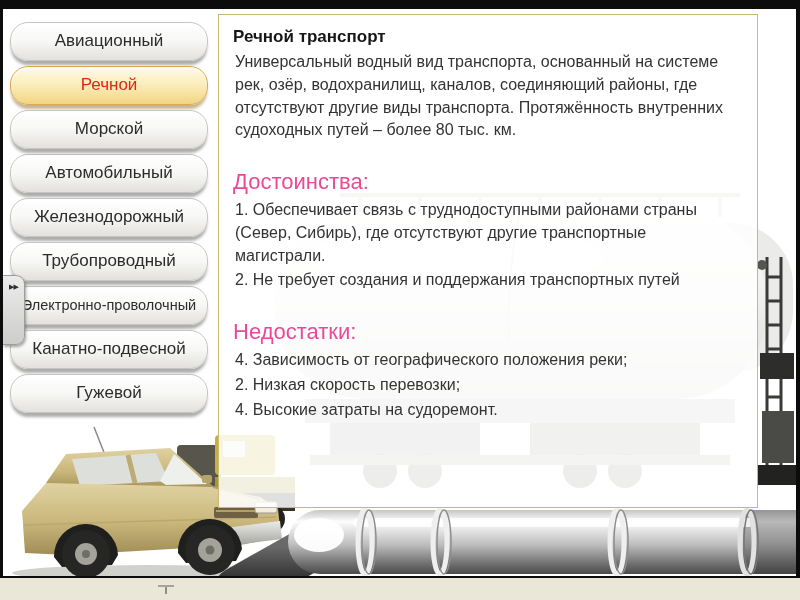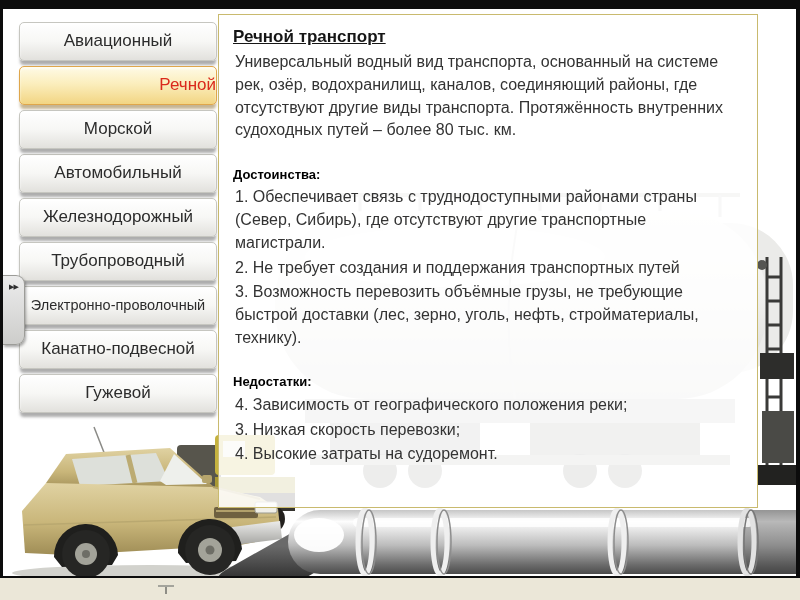--- a/index.html
+++ b/index.html
@@ -22,34 +22,33 @@
   .strip-mark{
     position:absolute;left:158px;top:7px;width:16px;height:8px;
     border-top:2px solid #a4a49c;
   }
   .strip-mark:after{
     content:"";position:absolute;left:7px;top:0;width:2px;height:7px;background:#8e8e86;
   }
 
   
   .btn{
-    position:absolute;left:16px;width:196px;height:37px;z-index:6;
-    border-radius:5px;border:1px solid #c6c6c0;
+    position:absolute;left:7px;width:196px;height:37px;z-index:6;
+    border-radius:18px;border:1px solid #c6c6c0;
     background:linear-gradient(#ffffff 0%,#f7f7f5 50%,#e2e1dd 100%);
     box-shadow:0 5px 3px -1px rgba(105,105,105,.55), inset 0 2px 2px #ffffff;
     color:#2c2c2c;font-size:17px;text-align:center;line-height:36px;
     cursor:pointer;white-space:nowrap;
   }
   .btn.small{font-size:14.5px;}
   .btn.selected{
     background:linear-gradient(#fefae6 0%,#fbeec0 45%,#f3d variat 100%);
     background:linear-gradient(#fefae6 0%,#fbeebd 45%,#f2d583 100%);
     border:1px solid #dfa64b;color:#da291c;
     box-shadow:0 5px 3px -1px rgba(150,120,60,.55), inset 0 2px 2px #fffdf0;
-    text-align:right;
   }
 
   
   .expander{
     position:absolute;left:0;top:266px;width:21px;height:68px;z-index:7;
     background:linear-gradient(#ececec,#cdcdcb);
     border:1px solid #9c9c98;border-left:none;border-radius:0 9px 9px 0;
     box-shadow:1px 2px 3px rgba(0,0,0,.35);cursor:pointer;
   }
   .expander .arrows{
@@ -63,22 +62,22 @@
   }
 
   
   .panel{
     position:absolute;left:215px;top:5px;width:540px;height:494px;z-index:5;
     box-sizing:border-box;padding:10px 14px;
     background:rgba(255,255,255,.85);
     border:1px solid #c9ba6e;
     color:#333333;font-size:16px;line-height:1.42;
   }
-  .panel .title{font-weight:bold;color:#161616;font-size:17px;margin:0 0 1px 0;text-decoration:underline;}
-  .panel .heading{font-weight:bold;color:#000000;font-size:13px;margin:24px 0 1px 0;}
+  .panel .title{font-weight:bold;color:#161616;font-size:17px;margin:0 0 1px 0;}
+  .panel .heading{font-weight:normal;color:#ec4899;font-size:22px;margin:24px 0 1px 0;}
   .panel p{margin:2px;}
 
   
   .art{position:absolute;pointer-events:none;}
   #tanker-art{left:267px;top:156px;width:526px;height:364px;z-index:1;}
   #machinery-art{left:172px;top:418px;width:130px;height:110px;z-index:1;}
   #car-art{left:5px;top:416px;width:285px;height:158px;z-index:2;}
   #pipeline-art{left:0;bottom:0;width:793px;height:78px;z-index:3;}
 </style>
 </head>
@@ -222,25 +221,24 @@
     <span class="dots"></span>
   </div>
 
   <div class="panel">
     <p class="title">Речной транспорт</p>
     <p>Универсальный водный вид транспорта, основанный на системе рек, озёр, водохранилищ, каналов, соединяющий районы, где отсутствуют другие виды транспорта. Протяжённость внутренних судоходных путей – более 80 тыс. км.</p>
 
     <p class="heading">Достоинства:</p>
     <p>1. Обеспечивает связь с труднодоступными районами страны (Север, Сибирь), где отсутствуют другие транспортные магистрали.</p>
     <p>2. Не требует создания и поддержания транспортных путей</p>
-    <p>3. Возможность перевозить объёмные грузы, не требующие быстрой доставки (лес, зерно, уголь, нефть, стройматериалы, технику).</p>
 
     <p class="heading">Недостатки:</p>
     <p>4. Зависимость от географического положения реки;</p>
-    <p>3. Низкая скорость перевозки;</p>
+    <p>2. Низкая скорость перевозки;</p>
     <p>4. Высокие затраты на судоремонт.</p>
   </div>
 
 </div>
 
 <div class="bottom-strip">
   <div class="strip-mark"></div>
 </div>
 
 </body></html>

